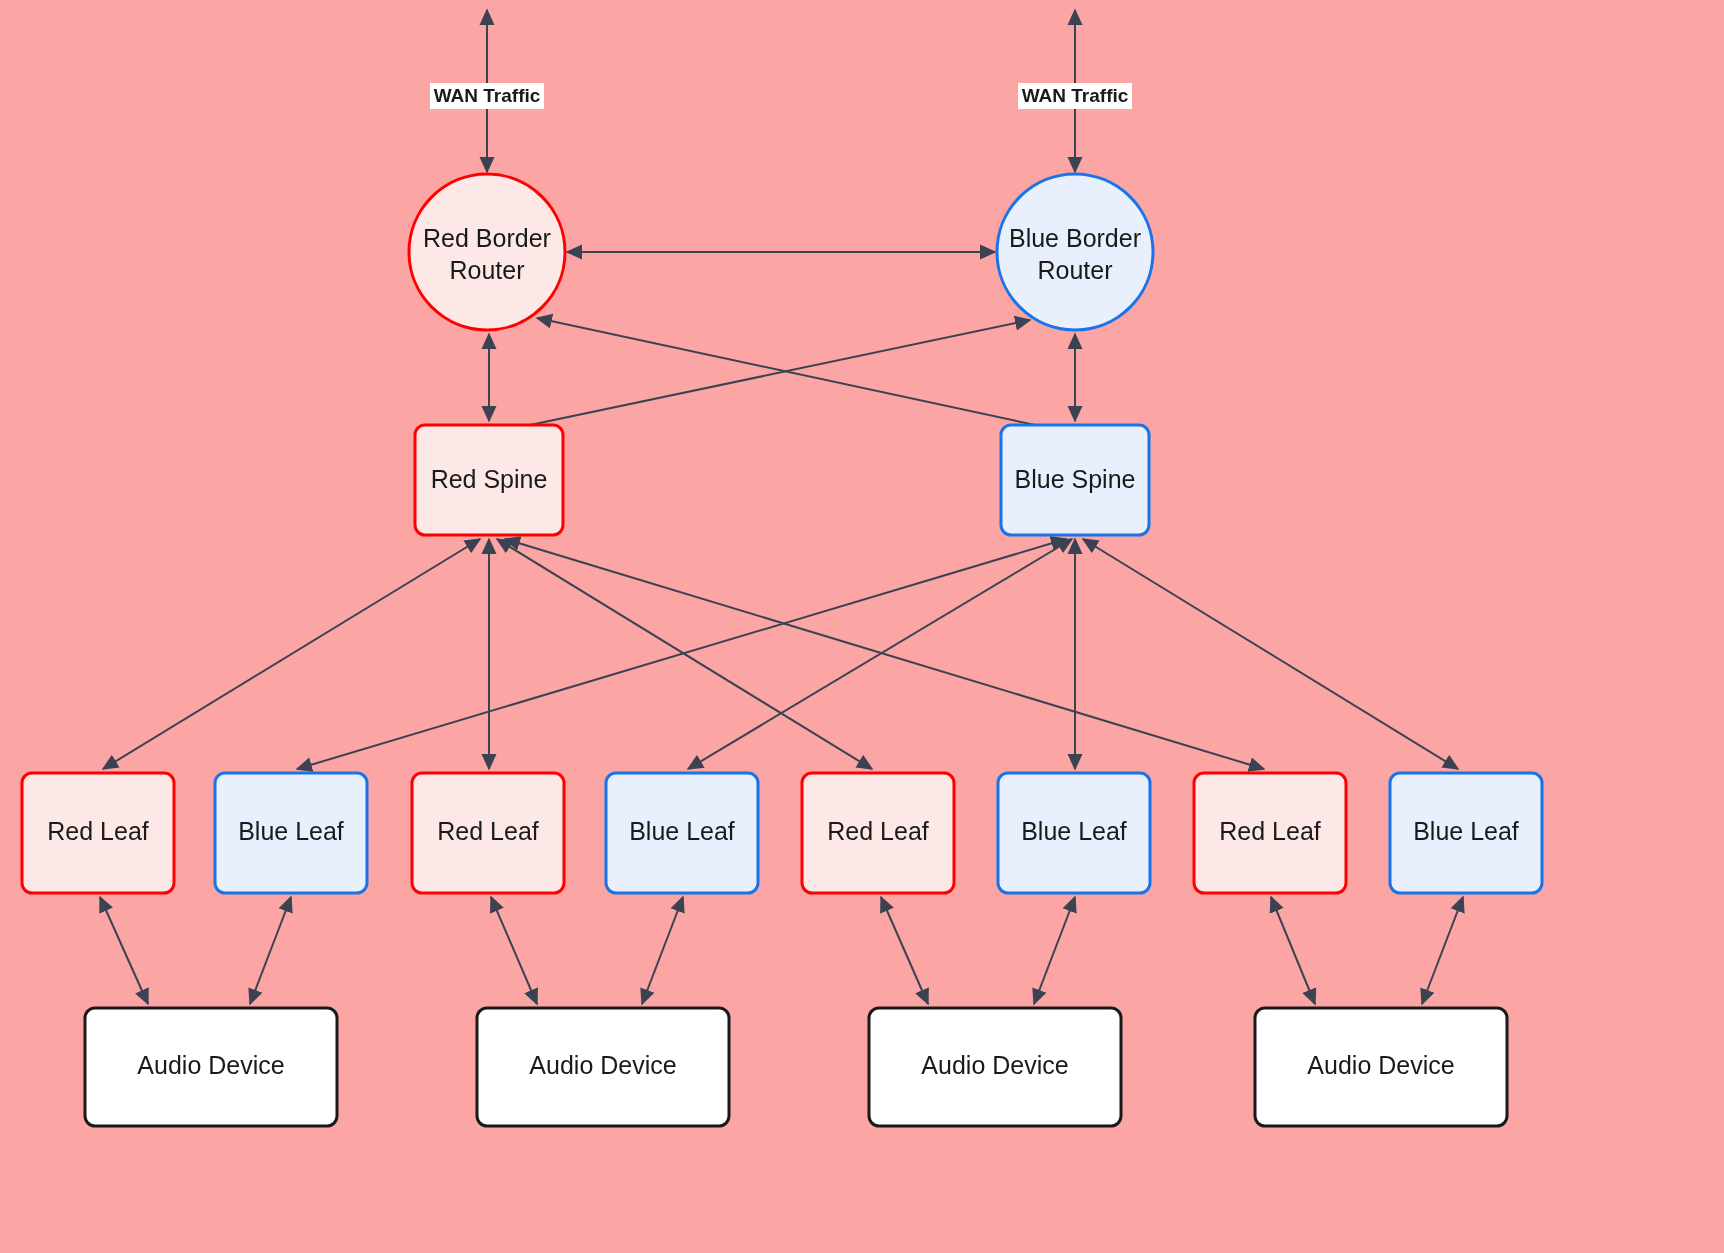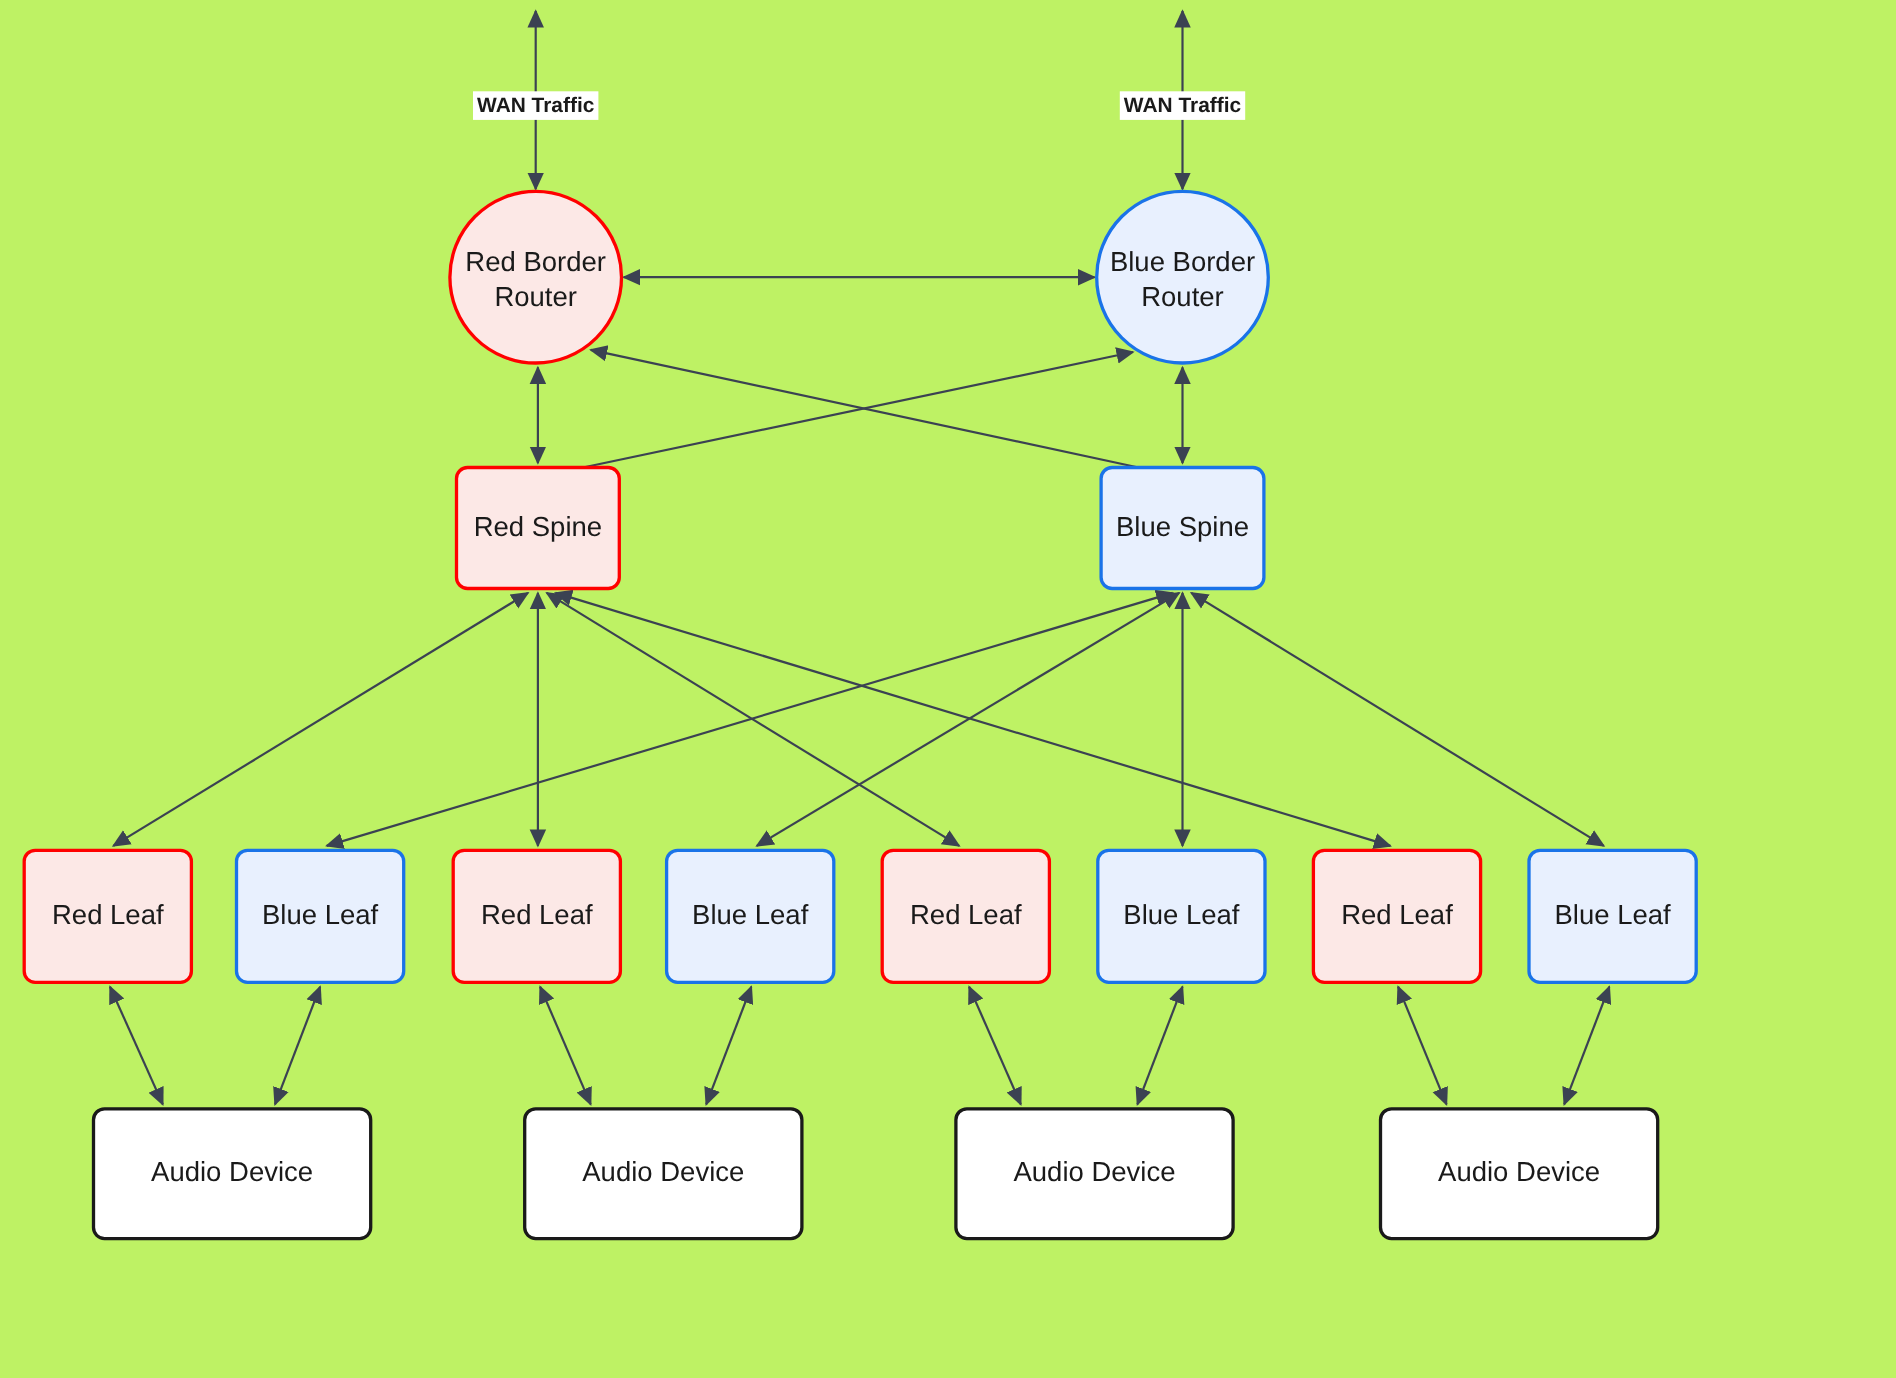--- a/index.html
+++ b/index.html
@@ -11,21 +11,21 @@
   body {
     font-family: "Liberation Sans", sans-serif;
     width: 1724px;
     height: 1253px;
     overflow: hidden;
   }
   #diagram-root {
     position: relative;
     width: 1724px;
     height: 1253px;
-    background: #bef264;
+    background: #fca5a5;
   }
   svg.diagram-canvas {
     position: absolute;
     top: 0;
     left: 0;
     width: 1724px;
     height: 1253px;
     display: block;
   }
   .edge-line {

